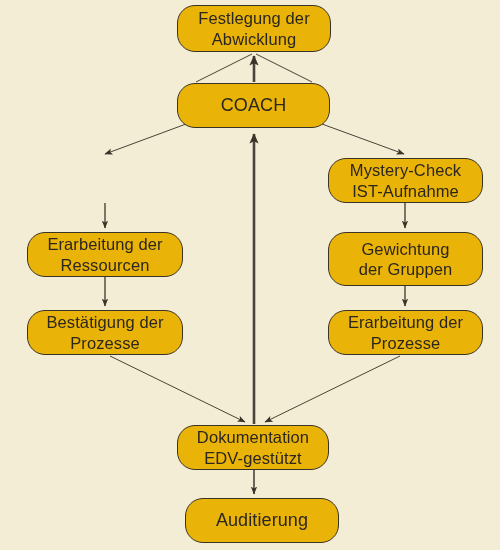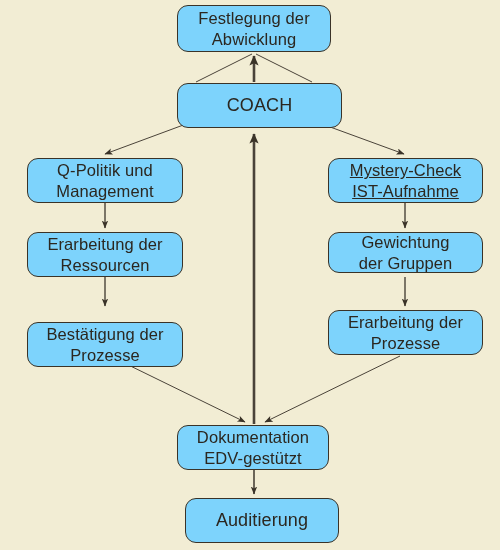--- a/index.html
+++ b/index.html
@@ -22,23 +22,23 @@
   #edges {
     position: absolute;
     left: 0;
     top: 0;
     width: 500px;
     height: 550px;
   }
   .node {
     position: absolute;
     box-sizing: border-box;
-    background: #7dd3fc;
+    background: #eab308;
     border: 1.6px solid #3a3328;
-    border-radius: 11px;
+    border-radius: 18px;
     display: flex;
     align-items: center;
     justify-content: center;
     text-align: center;
     color: #2b2720;
     font-size: 16.5px;
     line-height: 1.22;
     letter-spacing: 0.1px;
     white-space: pre-line;
     z-index: 2;
@@ -78,35 +78,33 @@
     <line x1="400" y1="356" x2="265" y2="422" stroke="#4a4339" stroke-width="1" marker-end="url(#arrowThin)"></line>
 
     <line x1="254" y1="424" x2="254" y2="134" stroke="#4a4339" stroke-width="2.6" marker-end="url(#arrowThick)"></line>
 
     <line x1="254" y1="470" x2="254" y2="494" stroke="#4a4339" stroke-width="1.6" marker-end="url(#arrowThin)"></line>
   </svg>
 
   <div class="node" style="left:177px; top:5px; width:154px; height:47px;">Festlegung der
 Abwicklung</div>
 
-  <div class="node" style="left:177px; top:83px; width:165px; height:45px; font-size:18px;">COACH</div>
+  <div class="node" style="left:177px; top:83px; width:153px; height:45px; font-size:18px;">COACH</div>
 
-  <div class="node" style="left:27px; top:158px; width:156px; height:45px;">Q-Politik und
-Management</div>
 
-  <div class="node" style="left:328px; top:158px; width:155px; height:45px;text-decoration:underline;">Mystery-Check
+  <div class="node" style="left:328px; top:158px; width:155px; height:45px;">Mystery-Check
 IST-Aufnahme</div>
 
   <div class="node" style="left:27px; top:232px; width:156px; height:45px;">Erarbeitung der
 Ressourcen</div>
 
-  <div class="node" style="left:328px; top:232px; width:155px; height:41px;">Gewichtung
+  <div class="node" style="left:328px; top:232px; width:155px; height:54px;">Gewichtung
 der Gruppen</div>
 
-  <div class="node" style="left:27px; top:310px; width:156px; height:45px;margin-top:12px;">Bestätigung der
+  <div class="node" style="left:27px; top:310px; width:156px; height:45px;">Bestätigung der
 Prozesse</div>
 
   <div class="node" style="left:328px; top:310px; width:155px; height:45px;">Erarbeitung der
 Prozesse</div>
 
   <div class="node" style="left:177px; top:425px; width:152px; height:45px;">Dokumentation
 EDV-gestützt</div>
 
   <div class="node" style="left:185px; top:498px; width:154px; height:45px; font-size:18px;">Auditierung</div>
 

